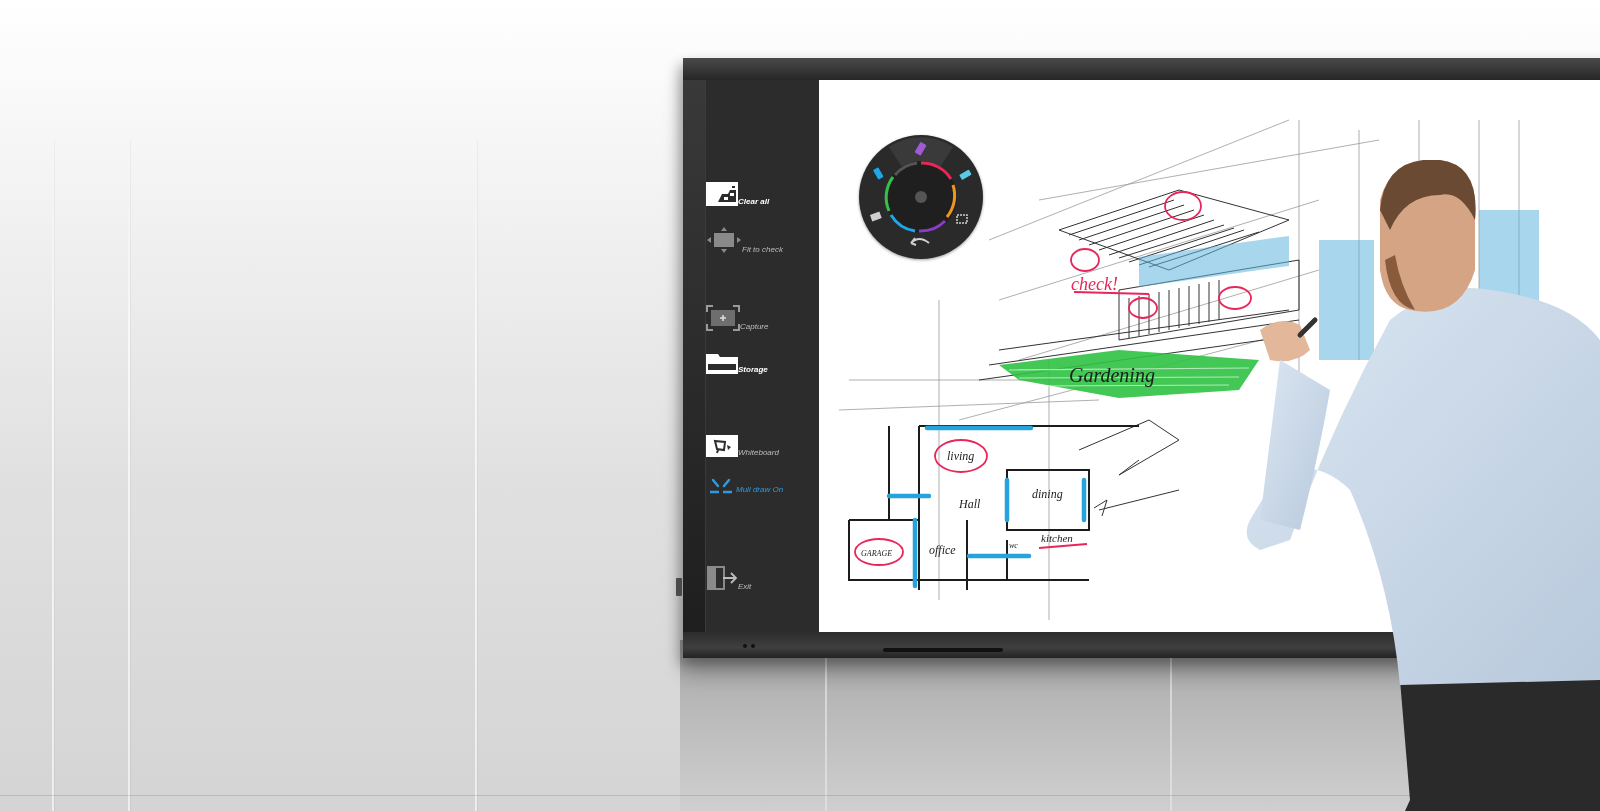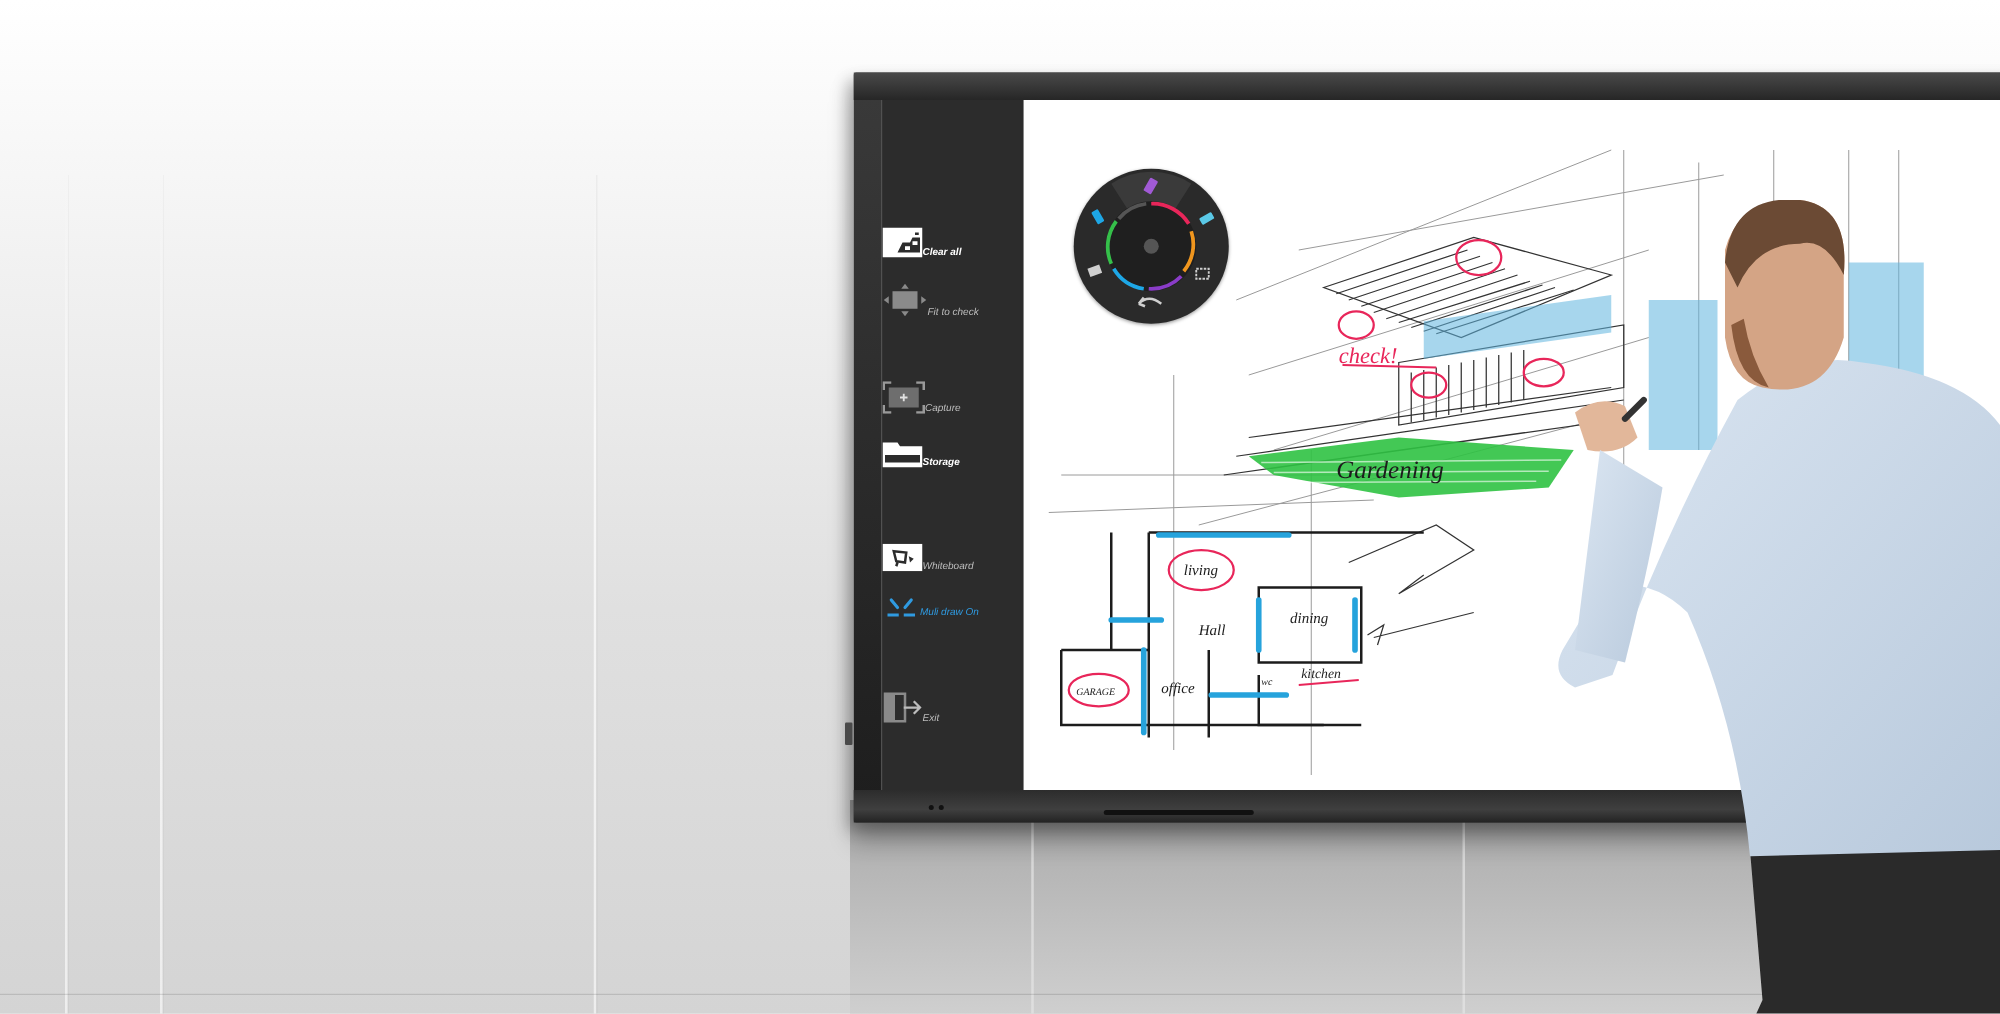--- a/index.html
+++ b/index.html
@@ -151,21 +151,21 @@
       </div>
 
       <div class="menu-item active" style="top:398px">
         <svg class="menu-icon" width="30" height="16" viewBox="0 0 30 16">
           <path d="M7 2 L12 8 M23 2 L18 8" stroke="#2f9ae0" stroke-width="2.5" stroke-linecap="round"></path>
           <path d="M4 14 H13 M17 14 H26" stroke="#2f9ae0" stroke-width="2.5"></path>
         </svg>
         <span class="label">Muli draw On</span>
       </div>
 
-      <div class="menu-item" style="top:473px">
+      <div class="menu-item" style="top:485px">
         <svg class="menu-icon" width="32" height="26" viewBox="0 0 32 26">
           <rect x="1" y="1" width="18" height="24" fill="#8a8a8a"></rect>
           <rect x="10" y="3" width="7" height="20" fill="#2c2c2c"></rect>
           <path d="M17 13 H30 M25 8 L30 13 L25 18" stroke="#bdbdbd" stroke-width="1.8" fill="none"></path>
         </svg>
         <span class="label">Exit</span>
       </div>
     </div>
 
     <div class="canvas">

